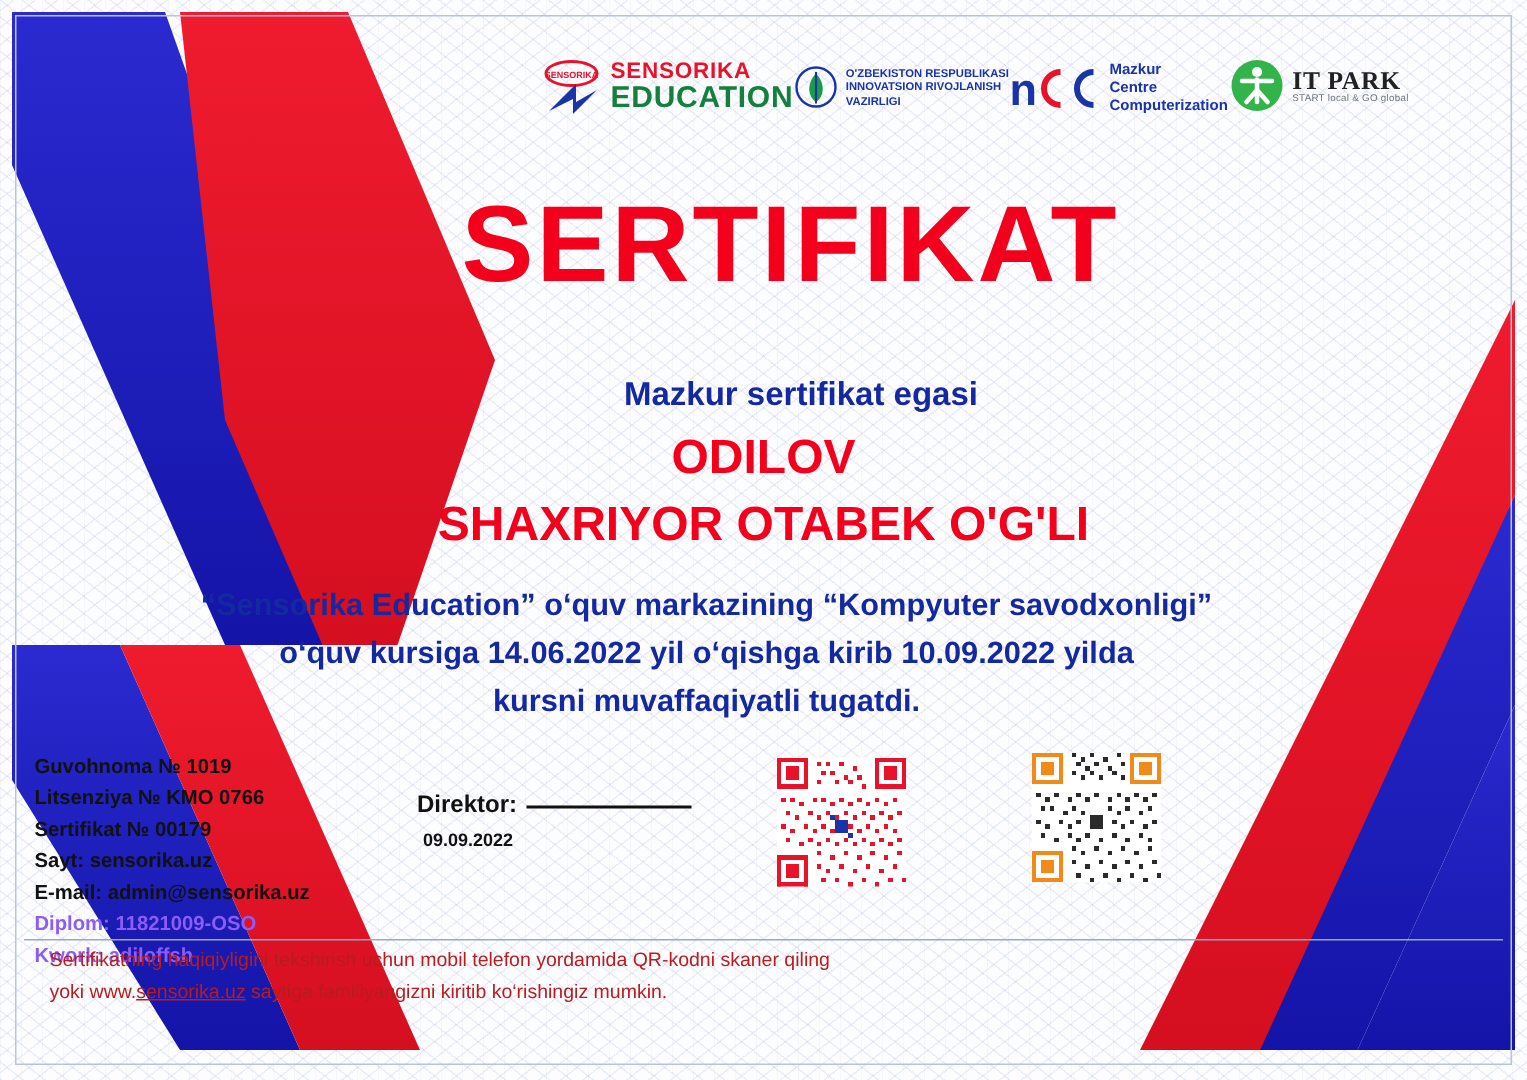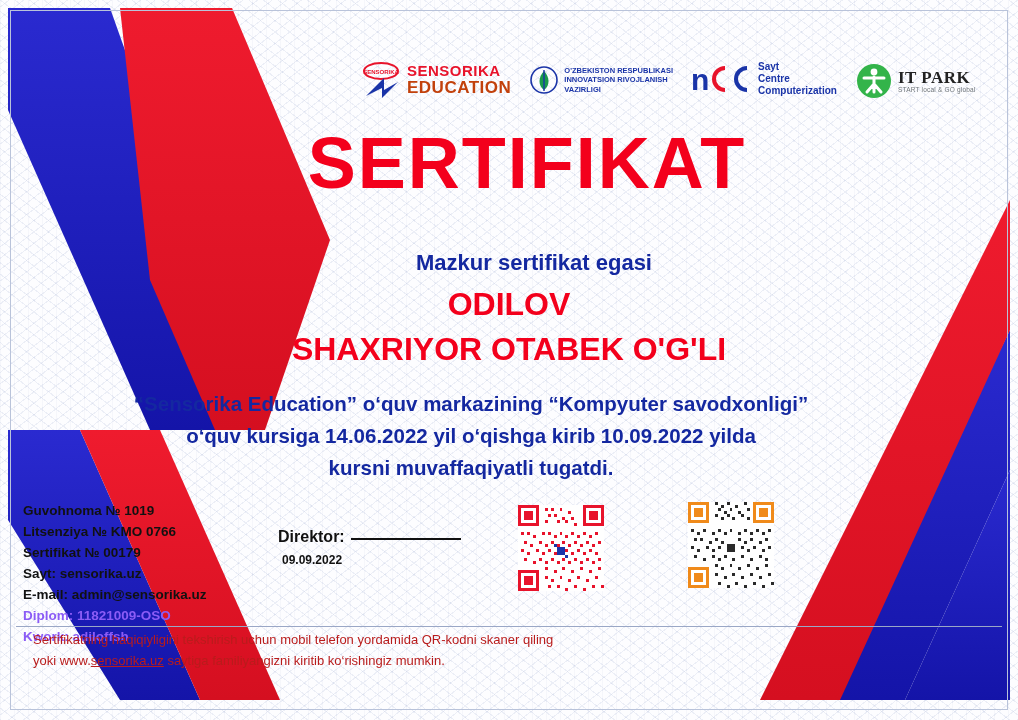--- a/index.html
+++ b/index.html
@@ -48,34 +48,33 @@
     z-index: 4;
   }
   
   .logos {
     position: absolute;
     top: 38px;
     left: 360px;
     width: 640px;
     height: 62px;
     display: flex;
-    align-items: flex-end;
-    gap: 18px;
+    align-items: flex-start;
   }
   .logo {
     display: flex;
     align-items: center;
     gap: 5px;
   }
   .logo-text { line-height: 1.05; }
   .sens-t1 {
     font-size: 15px; font-weight: bold; color: #e8132b; letter-spacing: .5px;
   }
   .sens-t2 {
-    font-size: 17px; font-weight: bold; color: #c2410c; letter-spacing: .5px;
+    font-size: 20px; font-weight: bold; color: #15803d; letter-spacing: .5px;
   }
   .min-text {
     font-size: 7.5px; font-weight: bold; color: #1a34a8; line-height: 1.25;
   }
   .navoi-text {
     font-size: 10px; font-weight: bold; color: #1a34a8; line-height: 1.2;
   }
   .itpark-t1 { font-size: 17px; font-weight: bold; color: #222222; letter-spacing: .5px; font-family: Liberation Serif, serif;}
   .itpark-t2 { font-size: 6.5px; color: #6f7579; letter-spacing: .2px;}
   
@@ -259,21 +258,21 @@
         </div>
       </div>
 
       <div class="logo">
         <svg width="62" height="42" viewBox="0 0 62 42">
           <text x="0" y="32" font-size="30" font-weight="bold" fill="#1a34a8" font-family="Liberation Sans, sans-serif">n</text>
           <path d="M34 10 A11 11 0 1 0 34 32" fill="none" stroke="#e8132b" stroke-width="4"></path>
           <path d="M56 10 A11 11 0 1 0 56 32" fill="none" stroke="#1a34a8" stroke-width="4"></path>
         </svg>
         <div class="logo-text">
-          <div class="navoi-text">Sayt</div>
+          <div class="navoi-text">Mazkur</div>
           <div class="navoi-text">Centre</div>
           <div class="navoi-text">Computerization</div>
         </div>
       </div>
 
       <div class="logo">
         <svg width="38" height="38" viewBox="0 0 38 38">
           <circle cx="19" cy="19" r="17" fill="#33b44a"></circle>
           <circle cx="19" cy="10" r="3.4" fill="#ffffff"></circle>
           <path d="M9 16 L29 16 M19 15 L19 30 M19 22 L12 30 M19 22 L26 30" stroke="#ffffff" stroke-width="3" stroke-linecap="round" fill="none"></path>

